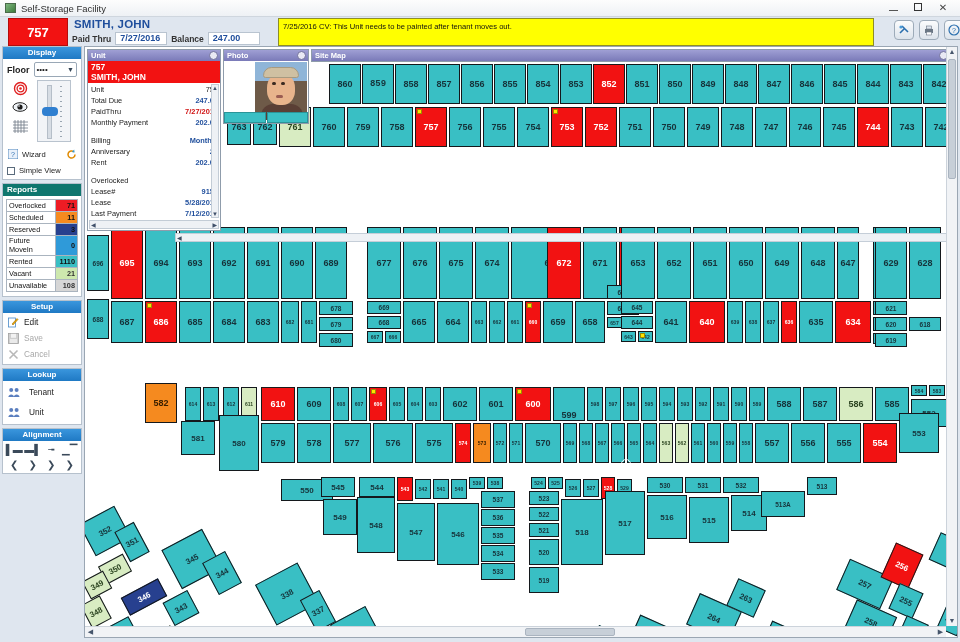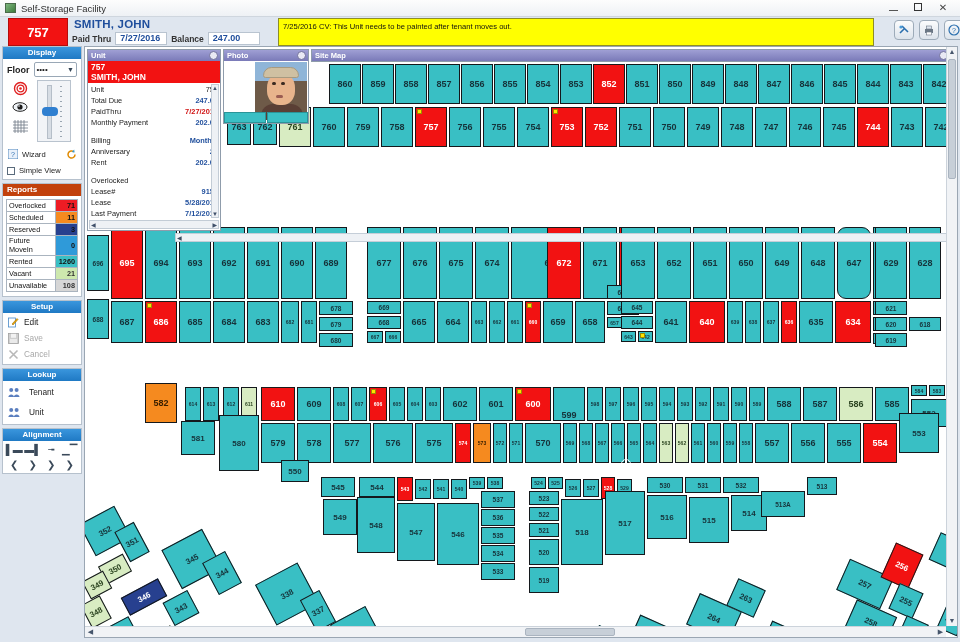--- a/index.html
+++ b/index.html
@@ -59,21 +59,21 @@
     display: flex; align-items: center; justify-content: center;
   }
 
   
   .sidebar { position: absolute; left: 2px; top: 46px; width: 80px; height: 592px; }
   .panel { background: #fff; border: 1px solid #b6c1cd; margin-bottom: 3px; }
   .panel-hd {
     background: linear-gradient(#3a96dd,#1f79c4); color: #fff;
     font-size: 8px; font-weight: bold; text-align: center; padding: 1px 0 2px 0;
   }
-  .panel-hd.left { text-align: left; padding-left: 4px; background:#c2410c; }
+  .panel-hd.left { text-align: left; padding-left: 4px; background:#0f766e; }
   .panel-body { padding: 3px 4px 4px 4px; }
 
   .floor-row { display: flex; align-items: center; gap: 4px; margin-bottom: 3px; }
   .floor-lbl { font-size: 9px; font-weight: bold; color: #222; }
   .combo {
     flex: 1; height: 15px; background: #fff; border: 1px solid #9aa8b6; border-radius: 2px;
     display: flex; align-items: center; justify-content: space-between; padding: 0 2px;
     font-size: 8px; color: #222;
   }
   .caret { font-size: 7px; color: #345; }
@@ -313,21 +313,21 @@
               <tr>
                 <td class="rpt-name">Reserved</td>
                 <td class="rpt-val" style="background: rgb(39, 64, 143);">3</td>
               </tr>
               <tr>
                 <td class="rpt-name">Future MoveIn</td>
                 <td class="rpt-val" style="background: rgb(47, 154, 217);">0</td>
               </tr>
               <tr>
                 <td class="rpt-name">Rented</td>
-                <td class="rpt-val" style="background: rgb(57, 191, 196);">1260</td>
+                <td class="rpt-val" style="background: rgb(57, 191, 196);">1110</td>
               </tr>
               <tr>
                 <td class="rpt-name">Vacant</td>
                 <td class="rpt-val" style="background: rgb(205, 232, 174); color: rgb(51, 51, 51);">21</td>
               </tr>
               <tr>
                 <td class="rpt-name">Unavailable</td>
                 <td class="rpt-val" style="background: rgb(214, 214, 214); color: rgb(51, 51, 51);">108</td>
               </tr>
             </tbody>
@@ -413,21 +413,21 @@
         </div>
       </div>
     </div>
   </div>
 
   <div class="mapwrap">
     <div class="mapcanvas" id="mapcanvas">
         <div class="unit " title="860" style="left: 244px; top: 17px; width: 32px; height: 40px;">
           <span>860</span>
         </div>
-        <div class="unit " title="859" style="left: 277px; top: 17px; width: 32px; height: 40px;">
+        <div class="unit " title="859" style="left: 277px; top: 17px; width: 32px; height: 40px; font-family: Liberation Mono, monospace;">
           <span>859</span>
         </div>
         <div class="unit " title="858" style="left: 310px; top: 17px; width: 32px; height: 40px;">
           <span>858</span>
         </div>
         <div class="unit " title="857" style="left: 343px; top: 17px; width: 32px; height: 40px;">
           <span>857</span>
         </div>
         <div class="unit " title="856" style="left: 376px; top: 17px; width: 32px; height: 40px;">
           <span>856</span>
@@ -685,21 +685,21 @@
         </div>
         <div class="unit " title="650" style="left: 644px; top: 180px; width: 34px; height: 72px;">
           <span>650</span>
         </div>
         <div class="unit " title="649" style="left: 680px; top: 180px; width: 34px; height: 72px;">
           <span>649</span>
         </div>
         <div class="unit " title="648" style="left: 716px; top: 180px; width: 34px; height: 72px;">
           <span>648</span>
         </div>
-        <div class="unit " title="647" style="left: 752px; top: 180px; width: 34px; height: 72px; border-radius: 9px;">
+        <div class="unit " title="647" style="left: 752px; top: 180px; width: 22px; height: 72px;">
           <span>647</span>
         </div>
         <div class="unit " title="646" style="left: 788px; top: 180px; width: 34px; height: 72px;">
           <span>646</span>
         </div>
         <div class="unit  sm" title="645" style="left: 536px; top: 254px; width: 32px; height: 13px;">
           <span>645</span>
         </div>
         <div class="unit  sm" title="644" style="left: 536px; top: 269px; width: 32px; height: 13px;">
           <span>644</span>
@@ -953,21 +953,21 @@
         <div class="unit " title="555" style="left: 742px; top: 376px; width: 34px; height: 40px;">
           <span>555</span>
         </div>
         <div class="unit red" title="554" style="left: 778px; top: 376px; width: 34px; height: 40px;">
           <span>554</span>
         </div>
         <div class="unit  md" title="553" style="left: 814px; top: 366px; width: 40px; height: 40px;">
           <span>553</span>
         </div>
         <div class="circle-mark" style="left: 536px; top: 412px;"></div>
-        <div class="unit  md" title="550" style="left: 196px; top: 413px; width: 28px; height: 22px; align-items: center;">
+        <div class="unit  md" title="550" style="left: 196px; top: 432px; width: 52px; height: 22px; align-items: center;">
           <span>550</span>
         </div>
         <div class="unit  md" title="545" style="left: 236px; top: 430px; width: 34px; height: 20px;">
           <span>545</span>
         </div>
         <div class="unit  md" title="549" style="left: 238px; top: 452px; width: 34px; height: 36px;">
           <span>549</span>
         </div>
         <div class="unit  md" title="544" style="left: 274px; top: 430px; width: 36px; height: 20px;">
           <span>544</span>

